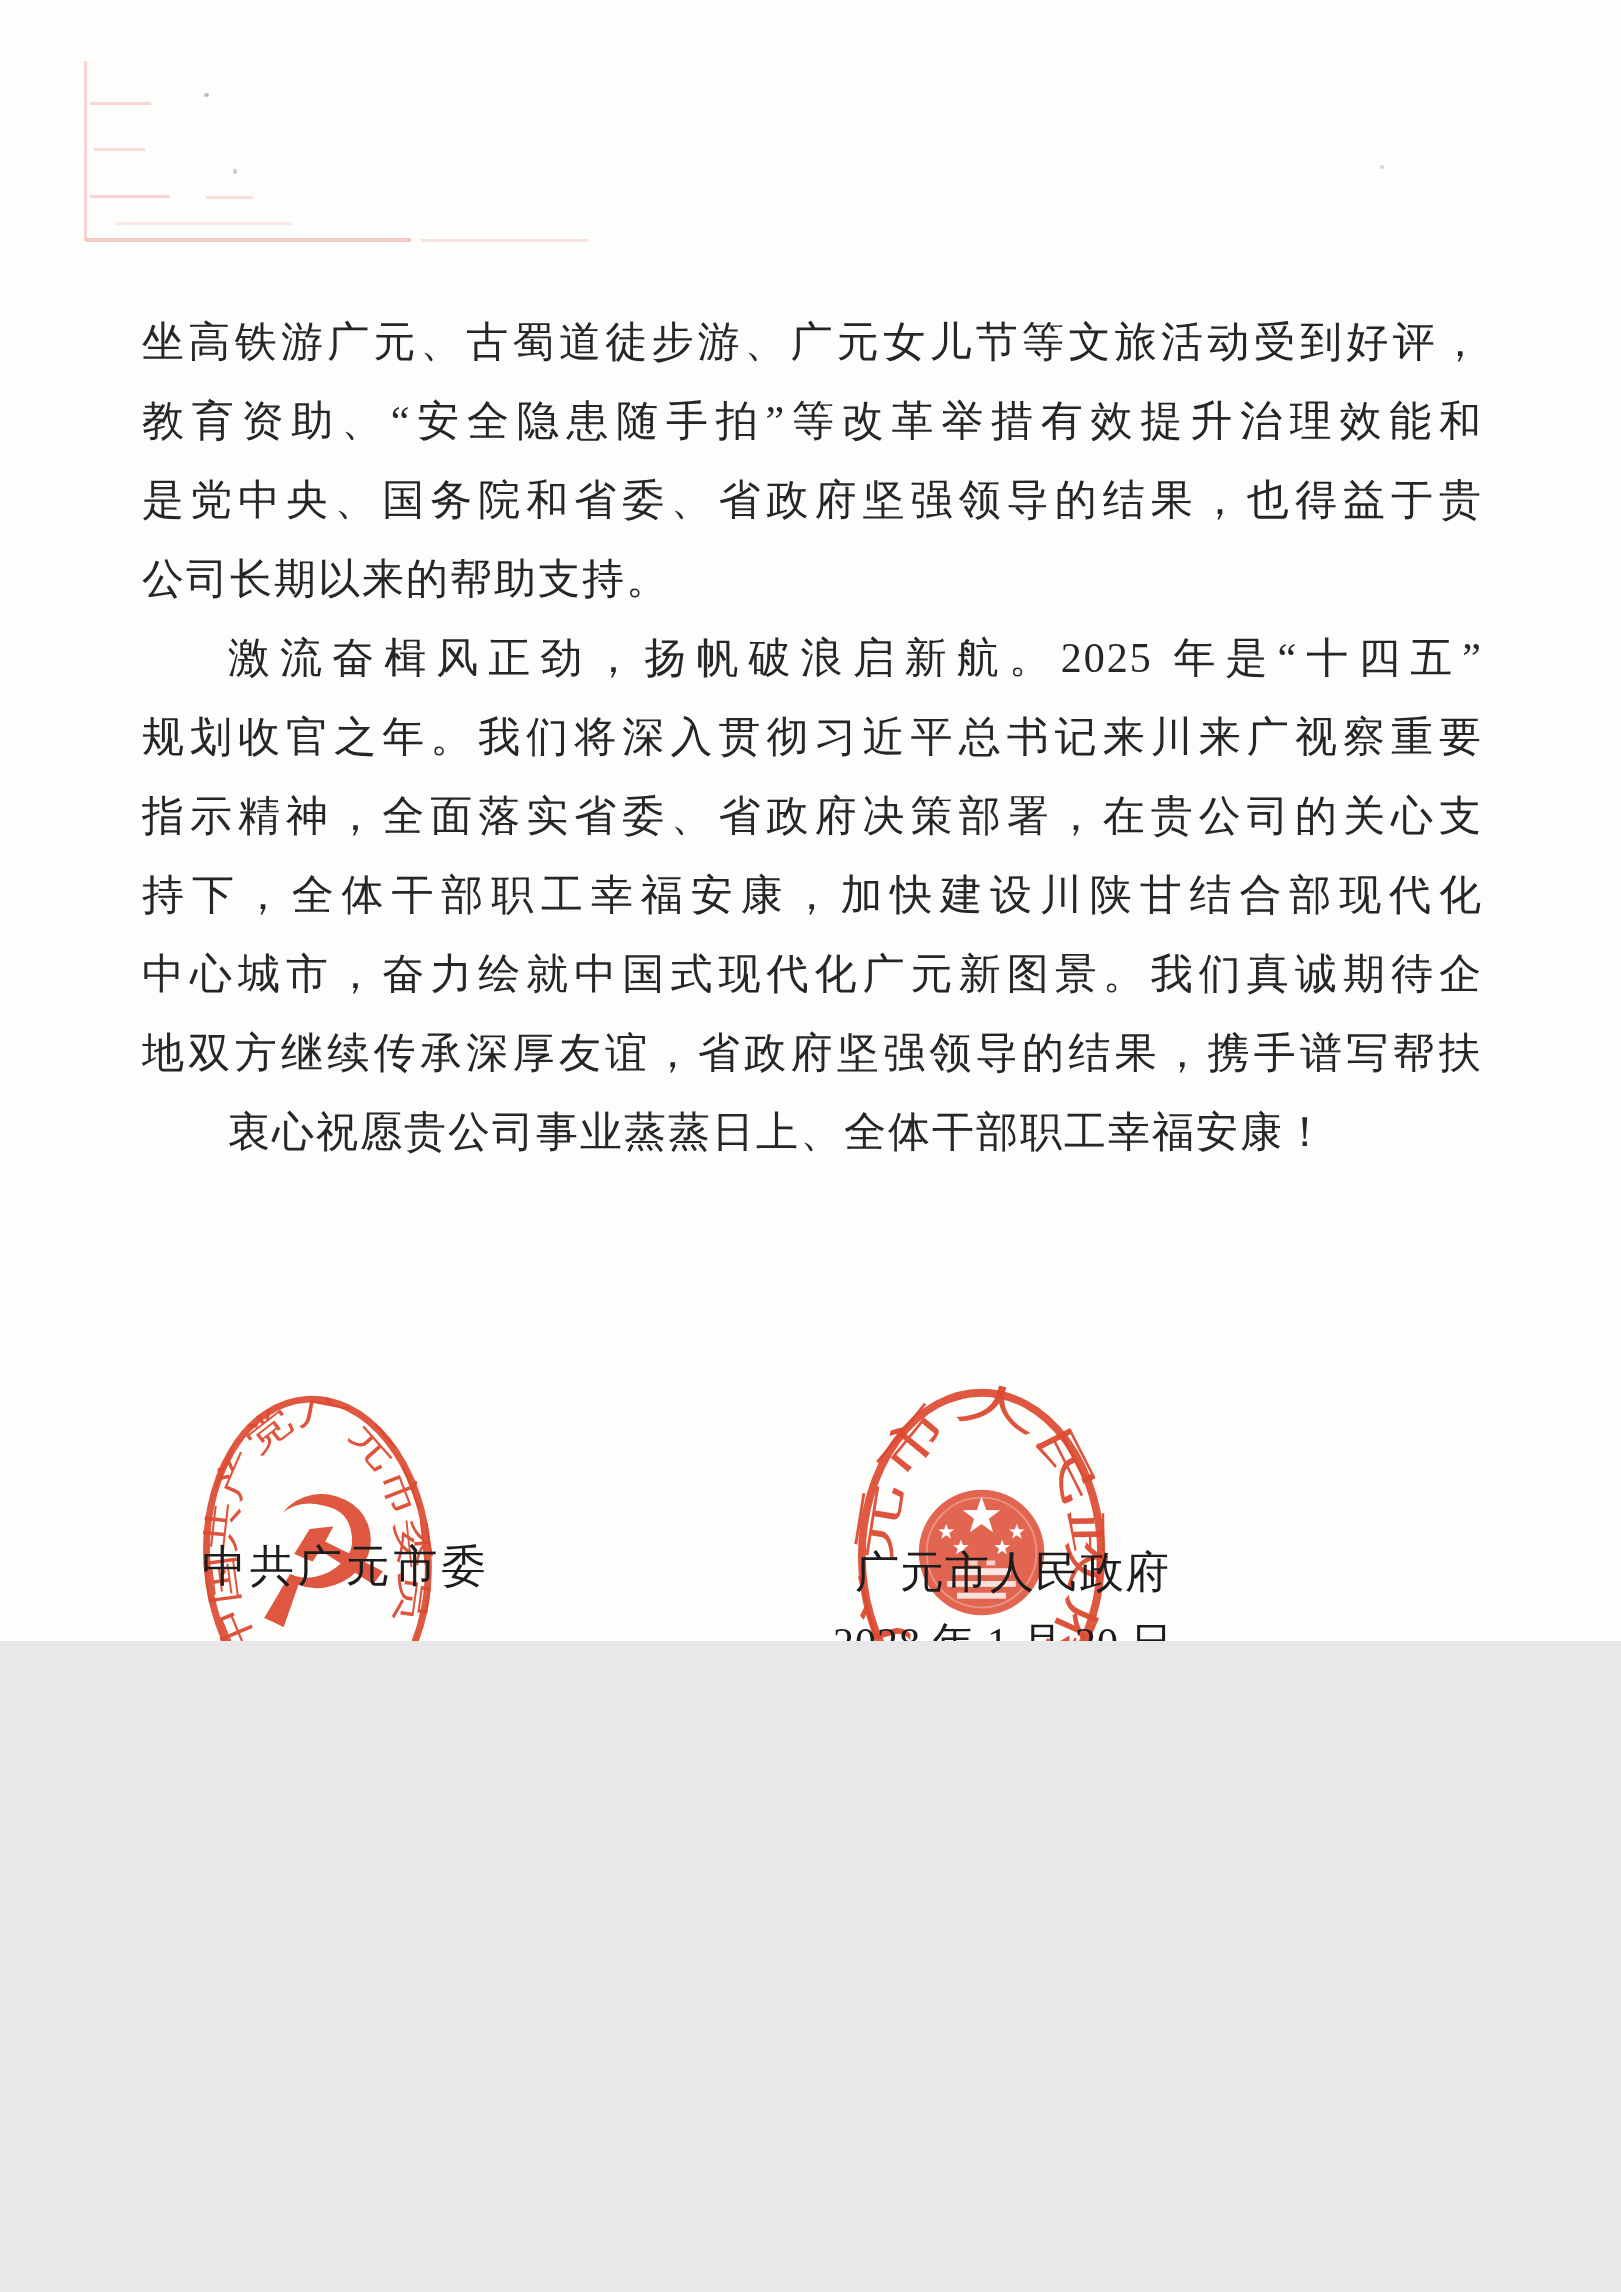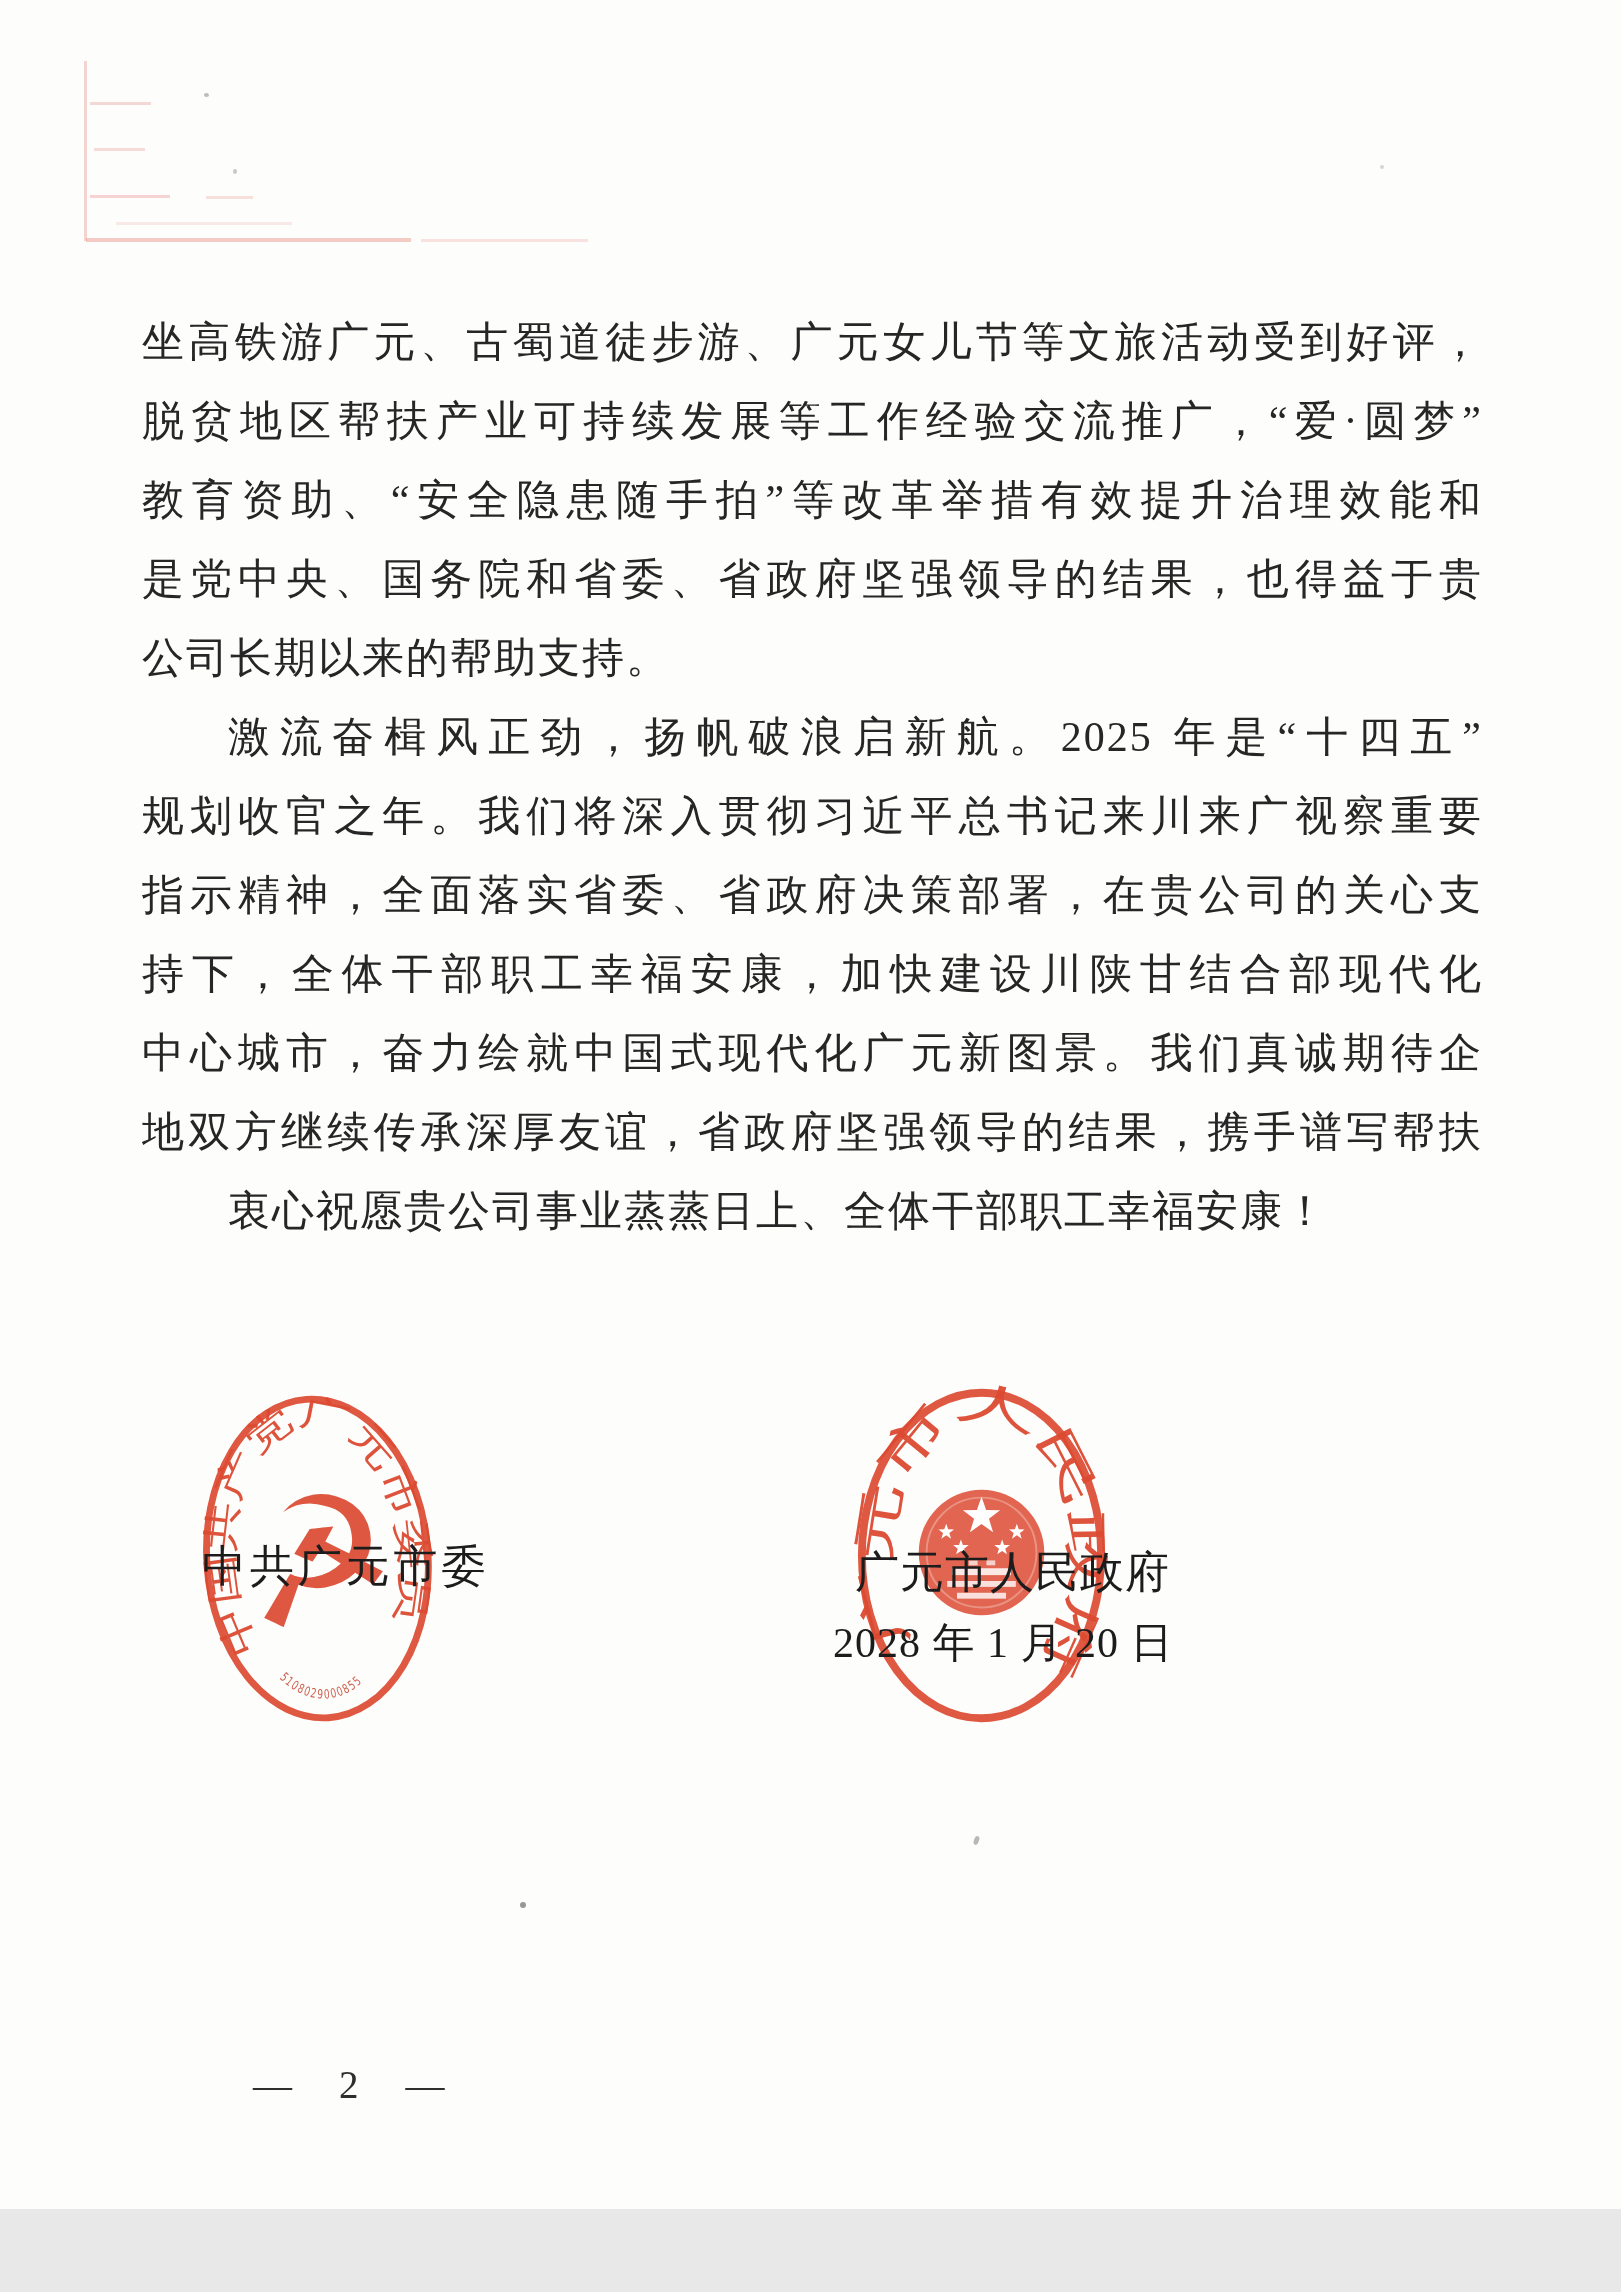--- a/index.html
+++ b/index.html
@@ -1,19 +1,19 @@
 <!DOCTYPE html>
 <html><head>
 <meta charset="utf-8">
 <style>
   * { margin:0; padding:0; box-sizing:border-box; }
   html,body { background:#e8e8e8; }
   .page {
     position:relative;
-    width:1621px; height:2209px;
+    width:1621px; height:1641px;
     background:#fdfdfc;
     overflow:hidden;
     font-family:"Liberation Serif","DejaVu Serif",serif;
   }
 
   
   .bleed { position:absolute; pointer-events:none; }
   .bleed-v   { left:84px;  top:61px;  width:2.9px;  height:180px; background:rgba(226,118,106,0.30); }
   .bleed-b   { left:86px;  top:238px; width:325px; height:3.9px;  background:rgba(224,105,92,0.35); }
   .bleed-b2  { left:421px; top:239px; width:167px; height:2.9px;  background:rgba(224,105,92,0.18); }
@@ -75,21 +75,20 @@
   </div>
   <div class="speck speck-1"></div>
   <div class="speck speck-2"></div>
   <div class="speck speck-3"></div>
   <div class="speck speck-4"></div>
   <div class="speck speck-5"></div>
 
   <div class="body-text">
 
   <div class="line jl">坐高铁游广元、古蜀道徒步游、广元女儿节等文旅活动受到好评，</div>
-      <div class="line jl">脱贫地区帮扶产业可持续发展等工作经验交流推广，“爱·圆梦”</div>
       <div class="line jl">教育资助、“安全隐患随手拍”等改革举措有效提升治理效能和</div>
       <div class="line jl">是党中央、国务院和省委、省政府坚强领导的结果，也得益于贵</div>
       <div class="line">公司长期以来的帮助支持。</div>
       <div class="line jl ind">激流奋楫风正劲，扬帆破浪启新航。2025 年是“十四五”</div>
       <div class="line jl">规划收官之年。我们将深入贯彻习近平总书记来川来广视察重要</div>
       <div class="line jl">指示精神，全面落实省委、省政府决策部署，在贵公司的关心支</div>
       <div class="line jl">持下，全体干部职工幸福安康，加快建设川陕甘结合部现代化</div>
       <div class="line jl">中心城市，奋力绘就中国式现代化广元新图景。我们真诚期待企</div>
       <div class="line jl">地双方继续传承深厚友谊，省政府坚强领导的结果，携手谱写帮扶</div>
       <div class="line ind">衷心祝愿贵公司事业蒸蒸日上、全体干部职工幸福安康！</div>

